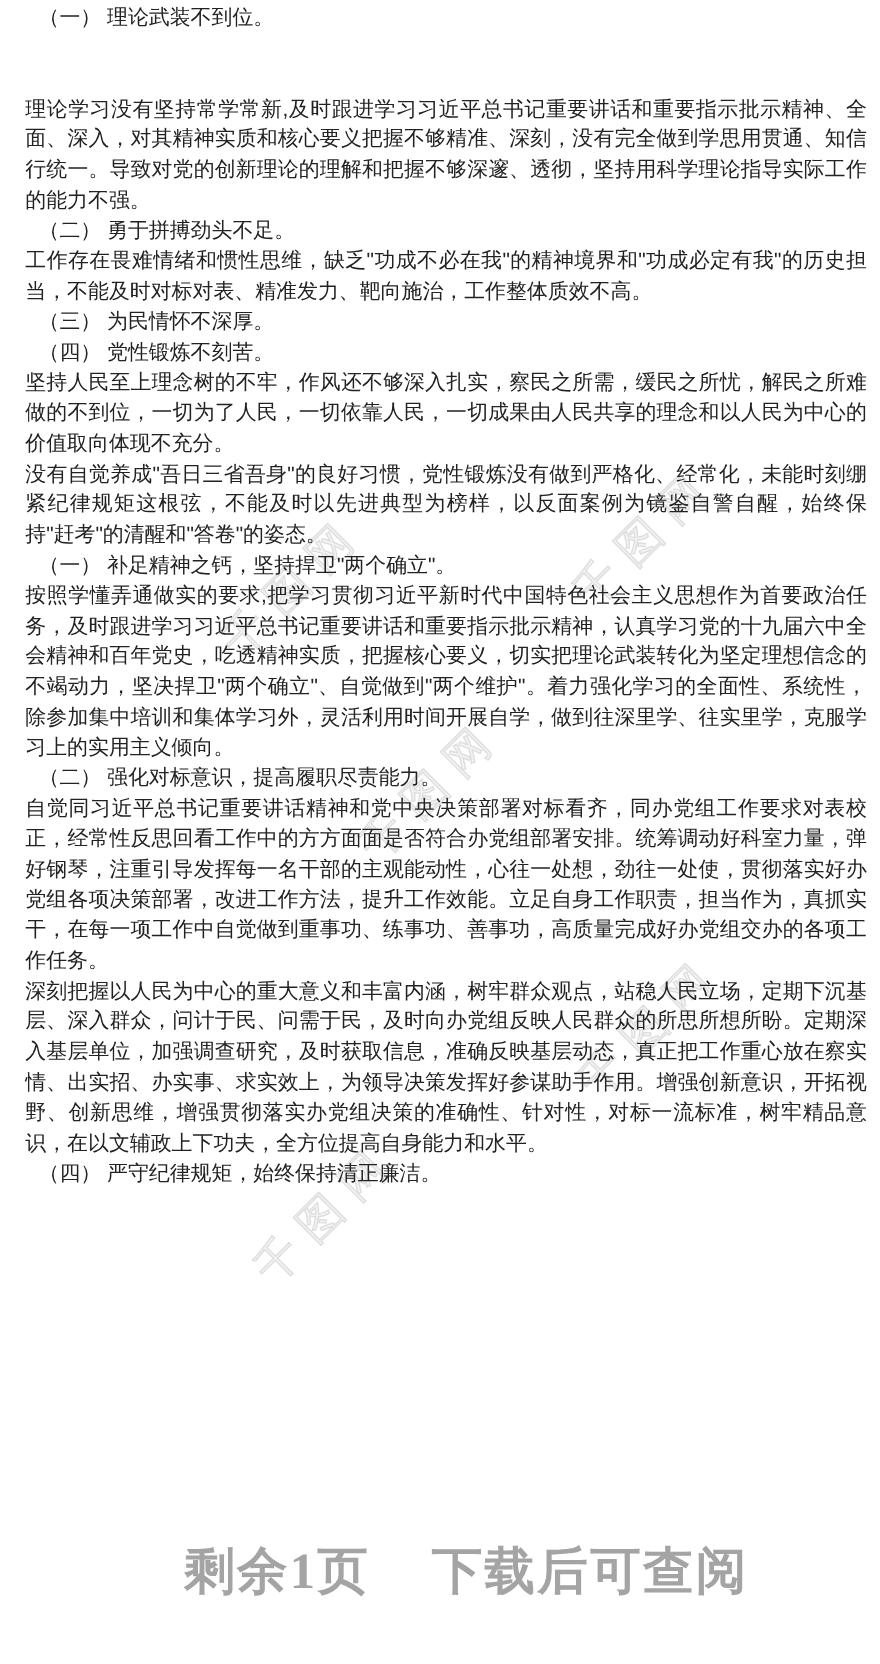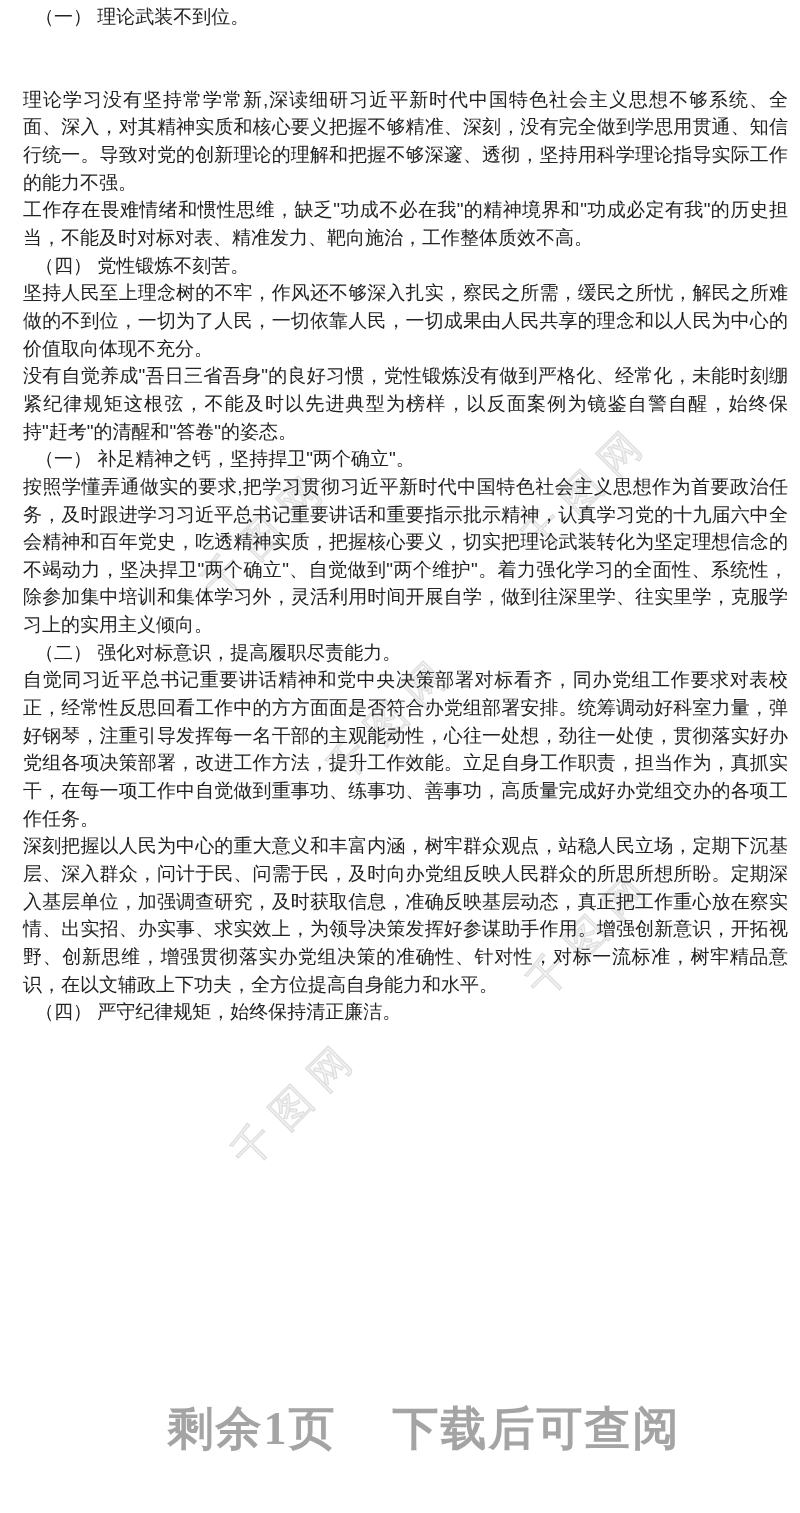--- a/index.html
+++ b/index.html
@@ -75,22 +75,24 @@
 <div id="watermark-layer">
     <div class="watermark" style="left: 185px; top: 505px;">千图网</div>
     <div class="watermark" style="left: 505px; top: 460px;">千图网</div>
     <div class="watermark" style="left: 310px; top: 690px;">千图网</div>
     <div class="watermark" style="left: 510px; top: 905px;">千图网</div>
     <div class="watermark" style="left: 215px; top: 1075px;">千图网</div>
   </div>
 
 <div class="page" id="document-body">
     <div class="block subheading gap-after">（一） 理论武装不到位。</div>
-    <div class="block paragraph">理论学习没有坚持常学常新,深读细研习近平新时代中国特色社会主义思想不够系统、全面、深入，对其精神实质和核心要义把握不够精准、深刻，没有完全做到学思用贯通、知信行统一。导致对党的创新理论的理解和把握不够深邃、透彻，坚持用科学理论指导实际工作的能力不强。</div>
+    <div class="block paragraph">理论学习没有坚持常学常新,及时跟进学习习近平总书记重要讲话和重要指示批示精神、全面、深入，对其精神实质和核心要义把握不够精准、深刻，没有完全做到学思用贯通、知信行统一。导致对党的创新理论的理解和把握不够深邃、透彻，坚持用科学理论指导实际工作的能力不强。</div>
+    <div class="block subheading">（二） 勇于拼搏劲头不足。</div>
     <div class="block paragraph">工作存在畏难情绪和惯性思维，缺乏"功成不必在我"的精神境界和"功成必定有我"的历史担当，不能及时对标对表、精准发力、靶向施治，工作整体质效不高。</div>
+    <div class="block subheading">（三） 为民情怀不深厚。</div>
     <div class="block subheading">（四） 党性锻炼不刻苦。</div>
     <div class="block paragraph">坚持人民至上理念树的不牢，作风还不够深入扎实，察民之所需，缓民之所忧，解民之所难做的不到位，一切为了人民，一切依靠人民，一切成果由人民共享的理念和以人民为中心的价值取向体现不充分。</div>
     <div class="block paragraph">没有自觉养成"吾日三省吾身"的良好习惯，党性锻炼没有做到严格化、经常化，未能时刻绷紧纪律规矩这根弦，不能及时以先进典型为榜样，以反面案例为镜鉴自警自醒，始终保持"赶考"的清醒和"答卷"的姿态。</div>
     <div class="block subheading">（一） 补足精神之钙，坚持捍卫"两个确立"。</div>
     <div class="block paragraph">按照学懂弄通做实的要求,把学习贯彻习近平新时代中国特色社会主义思想作为首要政治任务，及时跟进学习习近平总书记重要讲话和重要指示批示精神，认真学习党的十九届六中全会精神和百年党史，吃透精神实质，把握核心要义，切实把理论武装转化为坚定理想信念的不竭动力，坚决捍卫"两个确立"、自觉做到"两个维护"。着力强化学习的全面性、系统性，除参加集中培训和集体学习外，灵活利用时间开展自学，做到往深里学、往实里学，克服学习上的实用主义倾向。</div>
     <div class="block subheading">（二） 强化对标意识，提高履职尽责能力。</div>
     <div class="block paragraph">自觉同习近平总书记重要讲话精神和党中央决策部署对标看齐，同办党组工作要求对表校正，经常性反思回看工作中的方方面面是否符合办党组部署安排。统筹调动好科室力量，弹好钢琴，注重引导发挥每一名干部的主观能动性，心往一处想，劲往一处使，贯彻落实好办党组各项决策部署，改进工作方法，提升工作效能。立足自身工作职责，担当作为，真抓实干，在每一项工作中自觉做到重事功、练事功、善事功，高质量完成好办党组交办的各项工作任务。</div>
     <div class="block paragraph">深刻把握以人民为中心的重大意义和丰富内涵，树牢群众观点，站稳人民立场，定期下沉基层、深入群众，问计于民、问需于民，及时向办党组反映人民群众的所思所想所盼。定期深入基层单位，加强调查研究，及时获取信息，准确反映基层动态，真正把工作重心放在察实情、出实招、办实事、求实效上，为领导决策发挥好参谋助手作用。增强创新意识，开拓视野、创新思维，增强贯彻落实办党组决策的准确性、针对性，对标一流标准，树牢精品意识，在以文辅政上下功夫，全方位提高自身能力和水平。</div>
     <div class="block subheading">（四） 严守纪律规矩，始终保持清正廉洁。</div>
   </div>

